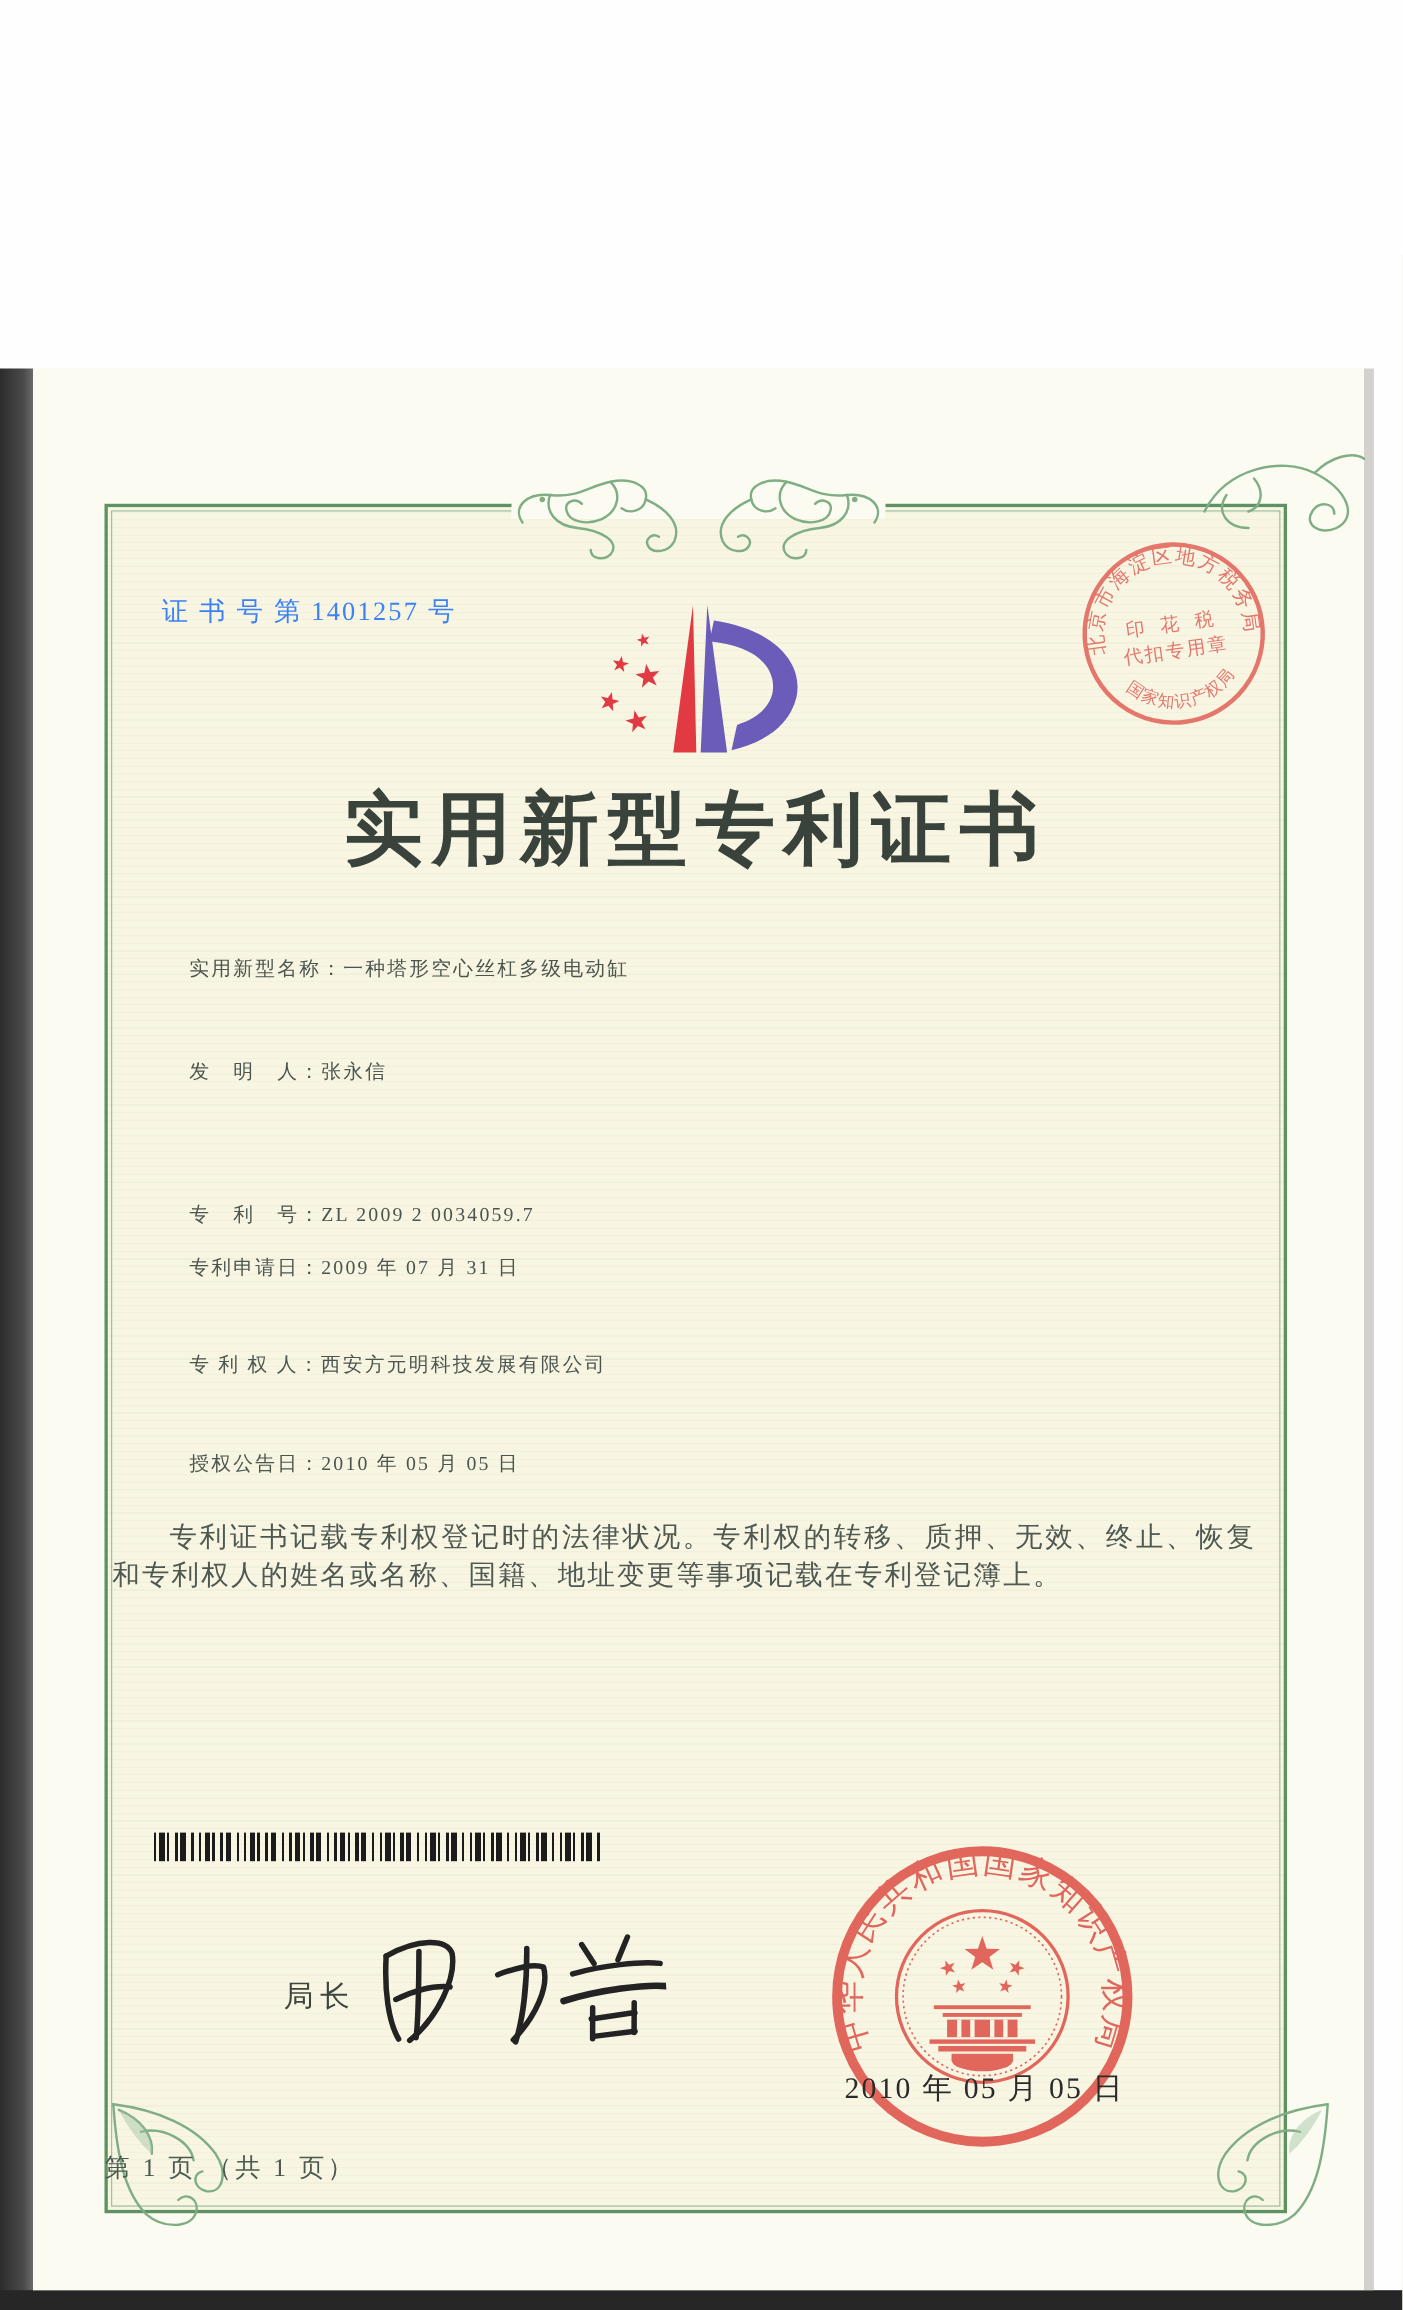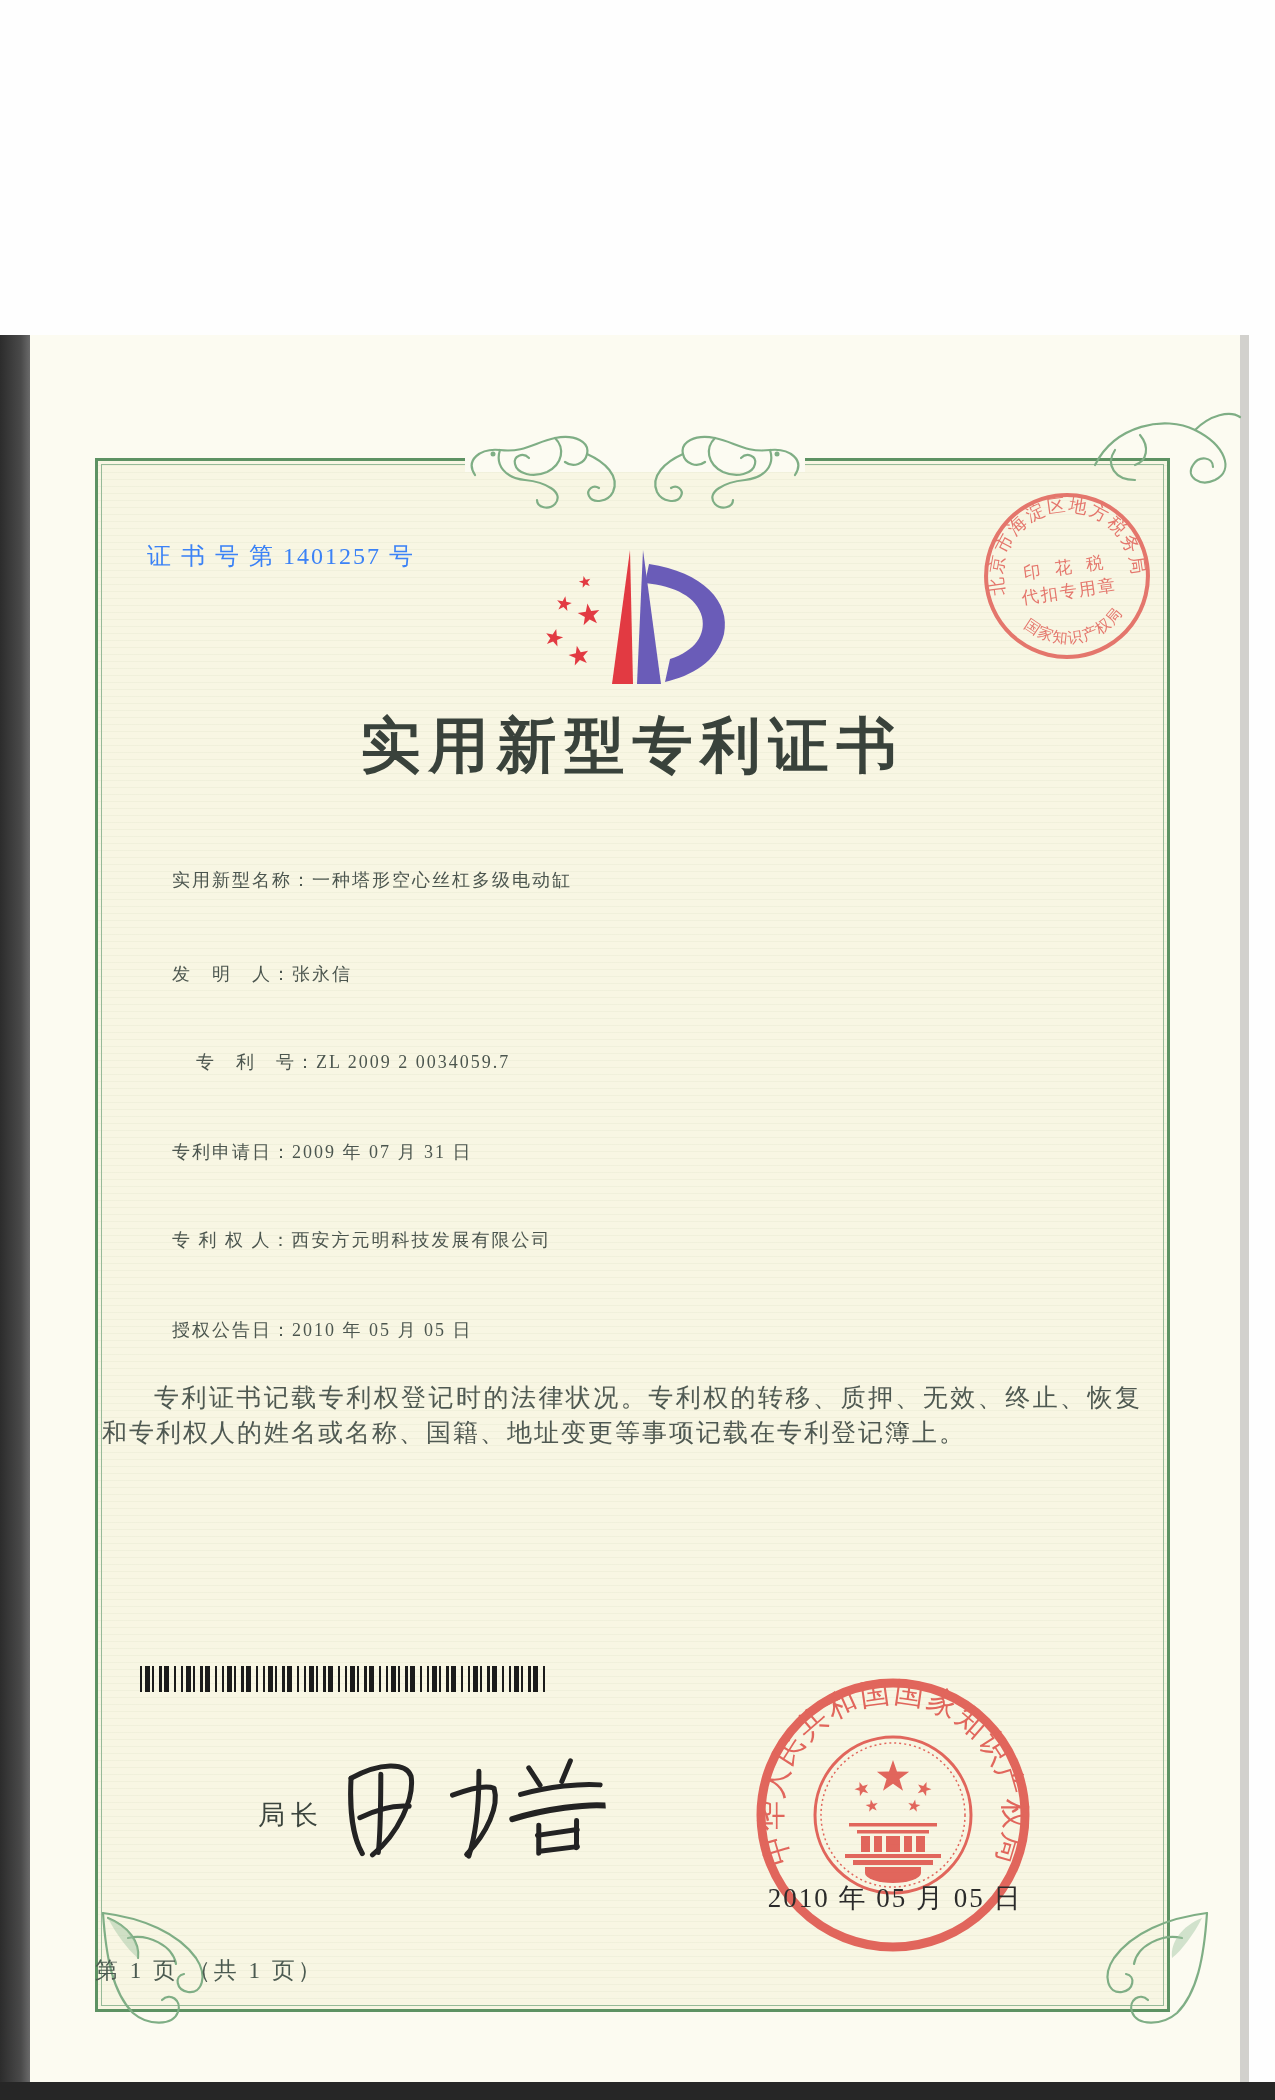--- a/index.html
+++ b/index.html
@@ -15,25 +15,25 @@
   .scan-right{left:1240px;top:335px;width:9px;height:1747px;background:#d2d1cd;}
   .paper{left:30px;top:335px;width:1210px;height:1747px;background:#fcfbf1;}
   .frame-fill{
     left:95px;top:458px;width:1075px;height:1554px;background:#f8f6e3;
     background-image:repeating-linear-gradient(180deg,rgba(214,219,192,.22) 0 1px,transparent 1px 7px);
   }
   .frame-outer{left:95px;top:458px;width:1075px;height:1554px;border:3px solid #5d9263;box-sizing:border-box;}
   .frame-inner{left:101px;top:464px;width:1063px;height:1542px;border:1px solid #96ba98;box-sizing:border-box;}
 
   .cert-no{left:147px;top:540px;font-size:24px;letter-spacing:2px;color:#3b82f6;}
-  .title{left:95px;top:706px;width:1075px;text-align:center;font-size:60px;font-weight:600;
+  .title{left:95px;top:706px;width:1075px;text-align:center;font-size:72px;font-weight:600;
          letter-spacing:8px;color:#39423b;}
 
   .row{left:172px;font-size:18px;letter-spacing:2px;color:#4c564f;white-space:nowrap;}
-  .row-1{top:868px;} .row-2{top:962px;} .row-3{top:1050px;margin-left:24px;}
+  .row-1{top:868px;} .row-2{top:962px;} .row-3{top:1092px;}
   .row-4{top:1140px;} .row-5{top:1228px;} .row-6{top:1318px;}
 
   .body-text{left:102px;top:1380px;width:1040px;color:#4f5952;font-size:25px;
              line-height:35px;letter-spacing:2px;text-align:justify;}
   .body-text p{margin:0;text-indent:52px;}
 
   .barcode{left:140px;top:1666px;width:410px;height:26px;
     background-image:repeating-linear-gradient(90deg,
       #1b1b1b 0 2px,transparent 2px 5px,
       #1b1b1b 5px 10px,transparent 10px 12px,

